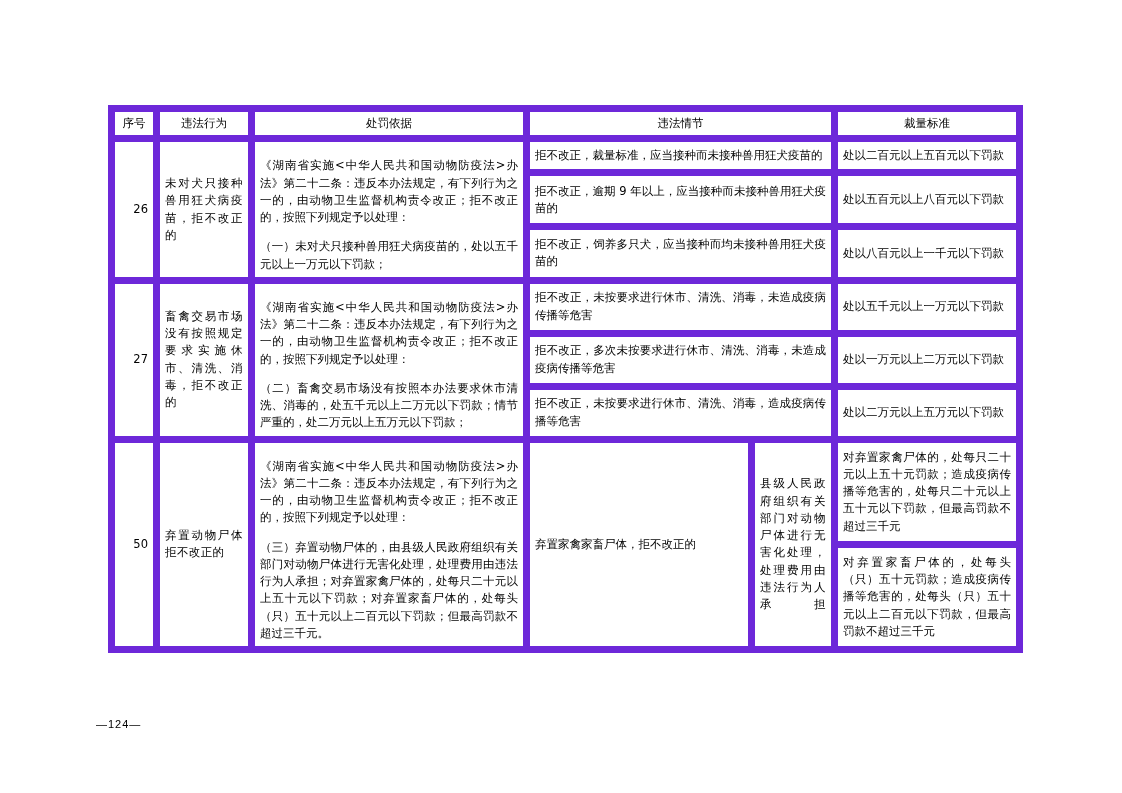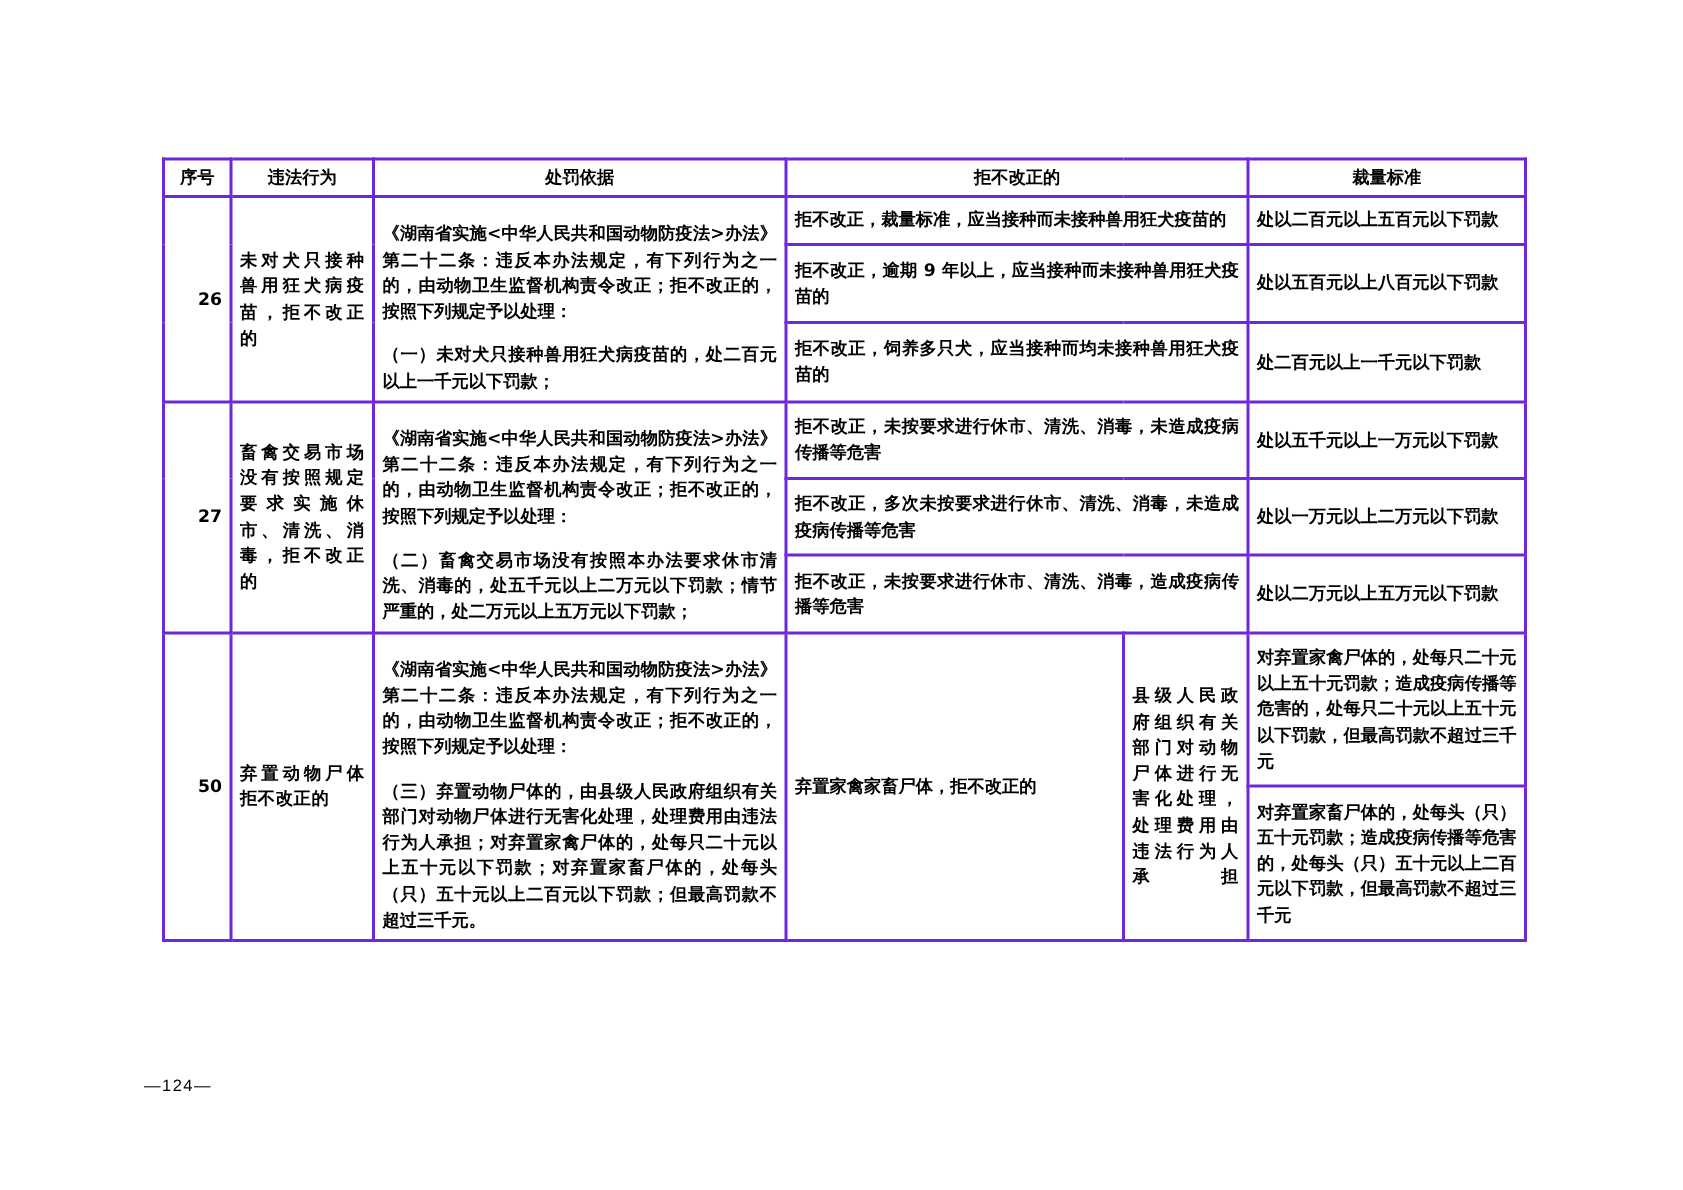--- a/index.html
+++ b/index.html
@@ -25,26 +25,26 @@
     left: 108px;
     top: 105px;
     width: 908px;
   }
   table.reg-table {
     border-collapse: collapse;
     width: 908px;
     table-layout: fixed;
   }
   table.reg-table td, table.reg-table th {
-    border: 2px solid #6d28d9;
+    border: 7px solid #6d28d9;
     vertical-align: middle;
     padding: 3px 5px;
     font-size: 11.5px;
     line-height: 1.5;
-    font-weight: bold;
+    font-weight: normal;
   }
   thead th {
     text-align: center;
     font-weight: bold;
     font-size: 12.5px;
     padding: 7px 4px;
   }
   .col-no { width: 45px; }
   .col-act { width: 95px; }
   .col-basis { width: 275px; }
@@ -116,43 +116,43 @@
         <col class="col-basis">
         <col class="col-detail">
         <col class="col-extra">
         <col class="col-std">
       </colgroup>
       <thead>
         <tr>
           <th>序号</th>
           <th>违法行为</th>
           <th>处罚依据</th>
-          <th colspan="2">拒不改正的</th>
+          <th colspan="2">违法情节</th>
           <th>裁量标准</th>
         </tr>
       </thead>
       <tbody>
 
         <tr>
           <td class="cell-no" rowspan="3">26</td>
           <td class="cell-act" rowspan="3">未对犬只接种兽用狂犬病疫苗，拒不改正的</td>
           <td class="cell-basis" rowspan="3">
             <p class="basis-p">《湖南省实施&lt;中华人民共和国动物防疫法&gt;办法》第二十二条：违反本办法规定，有下列行为之一的，由动物卫生监督机构责令改正；拒不改正的，按照下列规定予以处理：</p>
-            <p class="basis-p indent">（一）未对犬只接种兽用狂犬病疫苗的，处二百元以上一千元以下罚款；</p>
+            <p class="basis-p indent">（一）未对犬只接种兽用狂犬病疫苗的，处以五千元以上一万元以下罚款；</p>
           </td>
           <td class="cell-detail" colspan="2">拒不改正，裁量标准，应当接种而未接种兽用狂犬疫苗的</td>
           <td class="cell-std">处以二百元以上五百元以下罚款</td>
         </tr>
         <tr>
           <td class="cell-detail" colspan="2">拒不改正，逾期 9 年以上，应当接种而未接种兽用狂犬疫苗的</td>
           <td class="cell-std">处以五百元以上八百元以下罚款</td>
         </tr>
         <tr>
           <td class="cell-detail" colspan="2">拒不改正，饲养多只犬，应当接种而均未接种兽用狂犬疫苗的</td>
-          <td class="cell-std">处二百元以上一千元以下罚款</td>
+          <td class="cell-std">处以八百元以上一千元以下罚款</td>
         </tr>
 
         <tr>
           <td class="cell-no" rowspan="3">27</td>
           <td class="cell-act" rowspan="3">畜禽交易市场没有按照规定要求实施休市、清洗、消毒，拒不改正的</td>
           <td class="cell-basis" rowspan="3">
             <p class="basis-p">《湖南省实施&lt;中华人民共和国动物防疫法&gt;办法》第二十二条：违反本办法规定，有下列行为之一的，由动物卫生监督机构责令改正；拒不改正的，按照下列规定予以处理：</p>
             <p class="basis-p indent">（二）畜禽交易市场没有按照本办法要求休市清洗、消毒的，处五千元以上二万元以下罚款；情节严重的，处二万元以上五万元以下罚款；</p>
           </td>
           <td class="cell-detail" colspan="2">拒不改正，未按要求进行休市、清洗、消毒，未造成疫病传播等危害</td>

